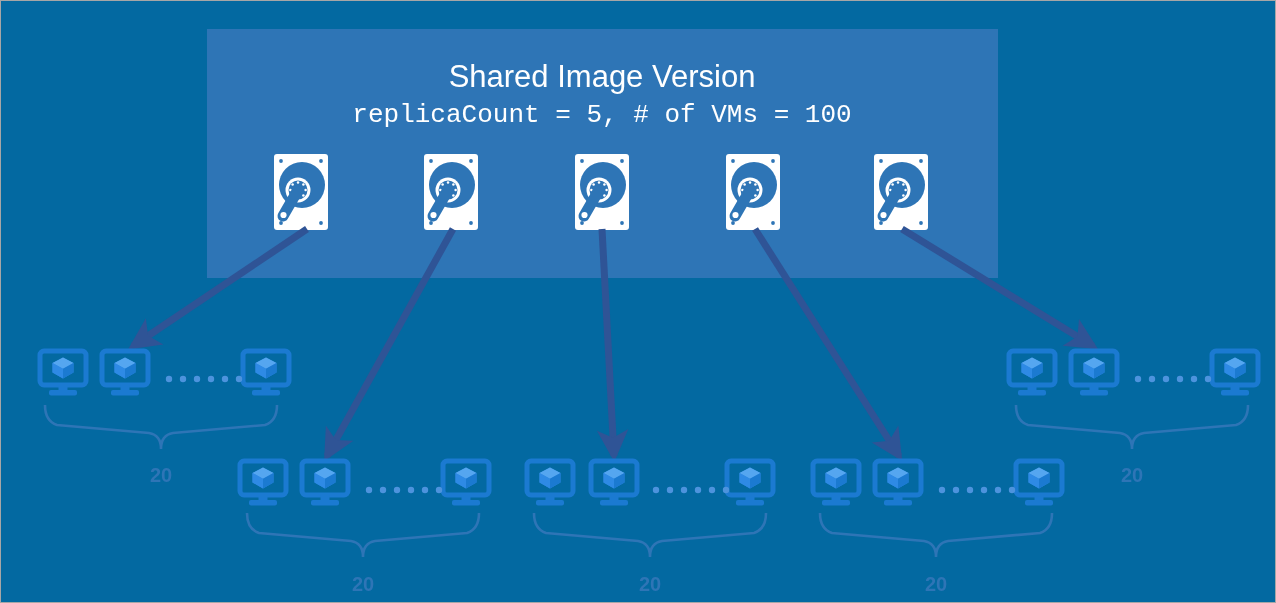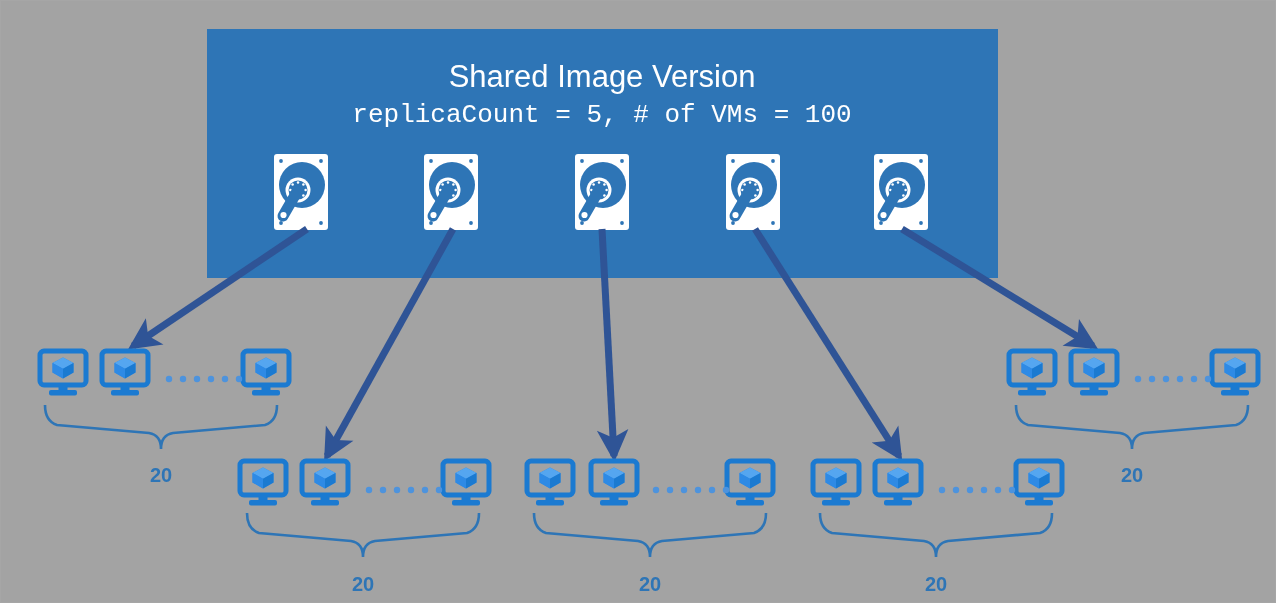--- a/index.html
+++ b/index.html
@@ -8,21 +8,21 @@
     padding: 0;
     background: #ffffff;
   }
   body {
     font-family: "Liberation Sans", sans-serif;
   }
   #canvas {
     position: relative;
     width: 1276px;
     height: 603px;
-    background: #a3a3a3;
+    background: #0369a1;
     border: 1px solid #a6a6a6;
     box-sizing: border-box;
     overflow: hidden;
   }
   #diagram-svg {
     position: absolute;
     left: 0;
     top: 0;
     width: 1276px;
     height: 603px;

